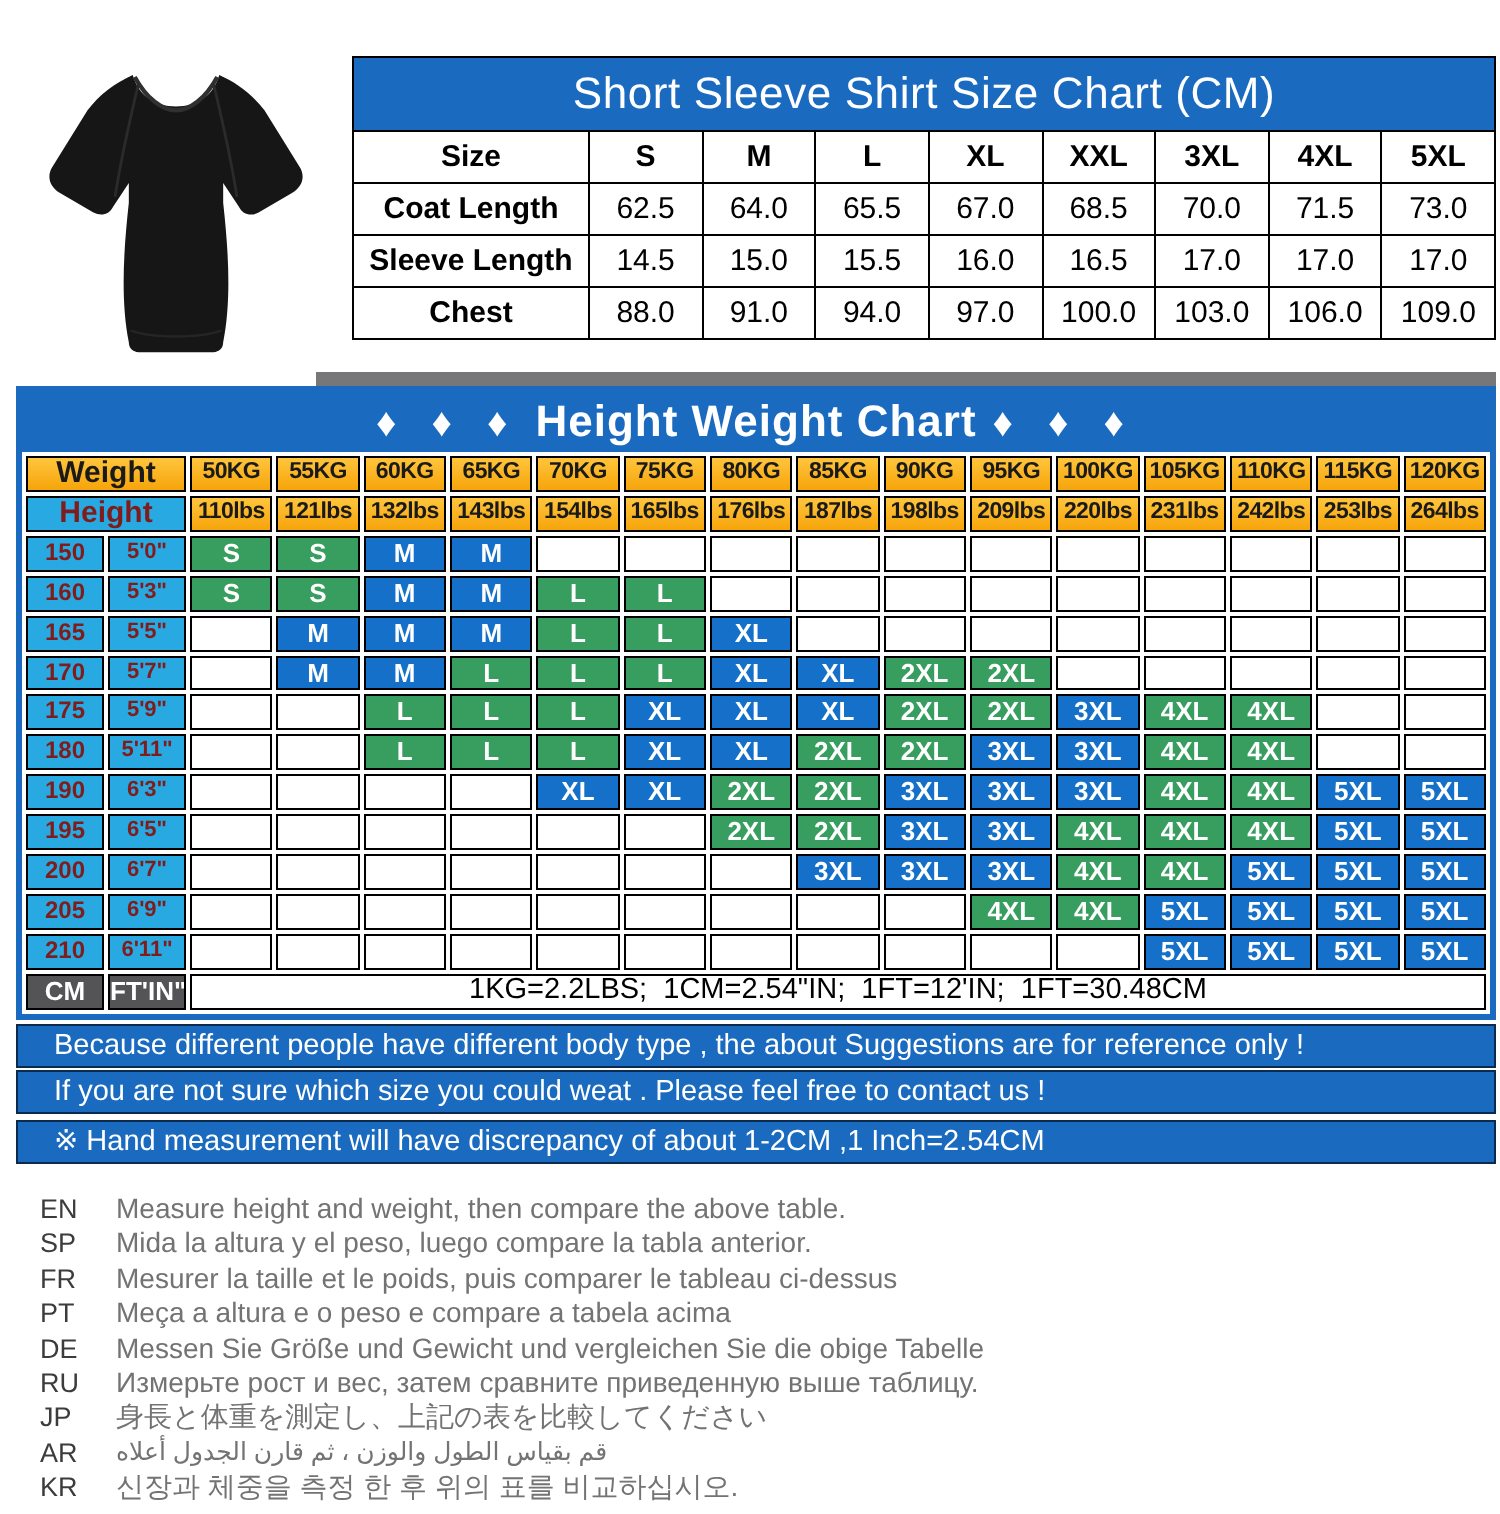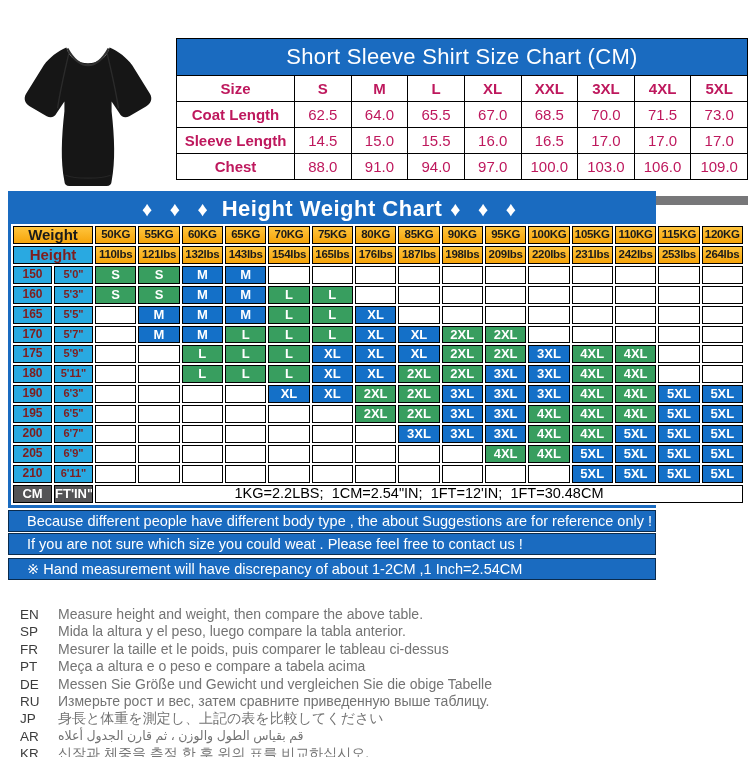--- a/index.html
+++ b/index.html
@@ -1,44 +1,44 @@
 <!DOCTYPE html>
 <html style="--header-blue: #1a6bc0; --banner-blue: #1a6bc0; --cell-blue: #1470c8; --cell-green: #389e5f; --cyan: #29a9e1; --yellow-top: #ffc53d; --yellow-bottom: #f6a40a; --dark-gray: #545456; --shadow-gray: #777779; --shirt-black: #161616;"><head>
 <meta charset="utf-8">
 <style>
   html,body{margin:0;padding:0;}
   body{
     width:750px;height:757px;position:relative;background:#fff;overflow:hidden;
     font-family:"Liberation Sans","DejaVu Sans",sans-serif;
     -webkit-font-smoothing:antialiased;
   }
-  .abs{position:absolute;margin-top:10px;}
+  .abs{position:absolute;}
 
   
   .shirt-box{left:2px;top:8px;width:172px;height:172px;}
   .shirt-box svg{width:100%;height:100%;display:block;}
 
   
   .size-table{
     left:176px;top:28px;width:572px;
     border-collapse:collapse;table-layout:fixed;
   }
   .size-table td{
     border:1.5px solid #000;text-align:center;vertical-align:middle;
-    height:25px;font-size:15px;color:#be185d;background:#fff;padding:0;
+    height:25px;font-size:15px;color:#000000;background:#fff;padding:0;
   }
   .size-table td.title-cell{
     background:var(--header-blue,#1a6bc0);color:#fff;
     height:36px;font-size:22px;letter-spacing:.3px;font-weight:400;
   }
   .size-table td.row-label{font-weight:700;}
   .size-table td.size-head{font-weight:700;}
 
   
-  .hw-col{left:8px;top:181px;width:648px;}
+  .hw-col{left:8px;top:193px;width:740px;}
   .shadow-bar{left:158px;top:186px;width:590px;height:9px;background:var(--shadow-gray,#777);}
   .hw{background:var(--header-blue,#1a6bc0);padding:3px;position:relative;}
   .hw-title{
     height:30px;line-height:30px;text-align:center;color:#fff;
     font-size:22px;font-weight:700;letter-spacing:.5px;white-space:nowrap;
   }
   .hw-title .dia{font-size:20px;letter-spacing:6px;margin:0 8px;}
   .hw-table{
     border-collapse:separate;border-spacing:2px;background:#fff;
     width:734px;table-layout:fixed;

